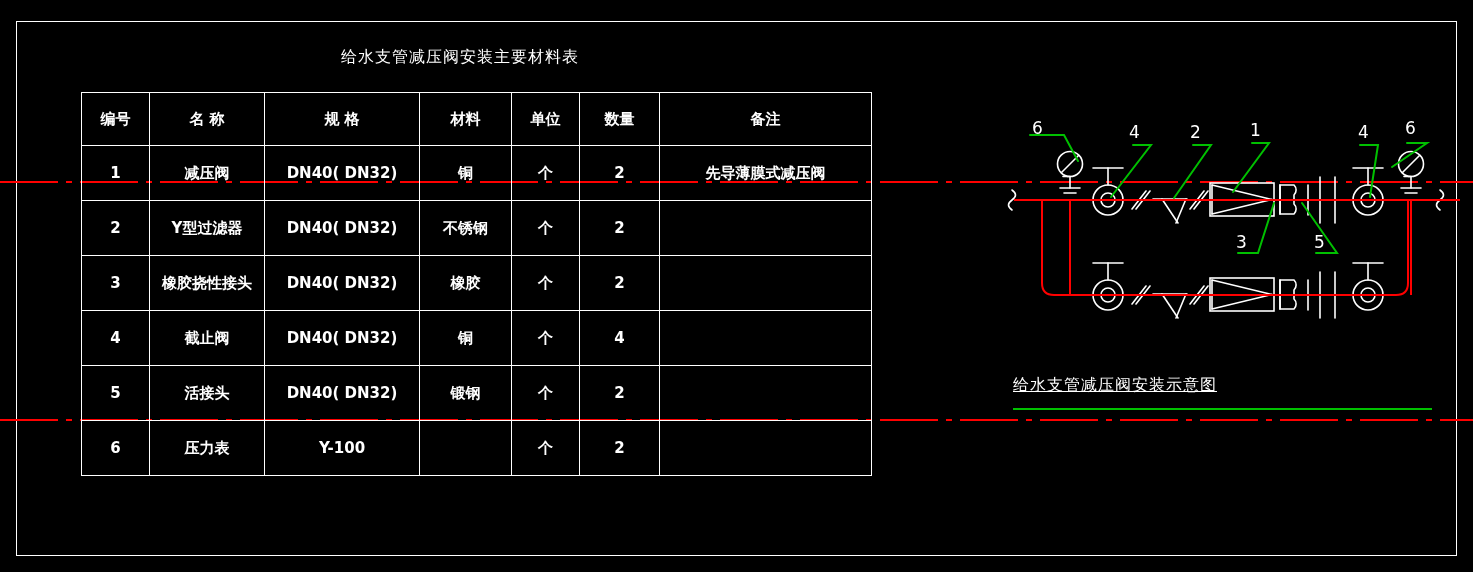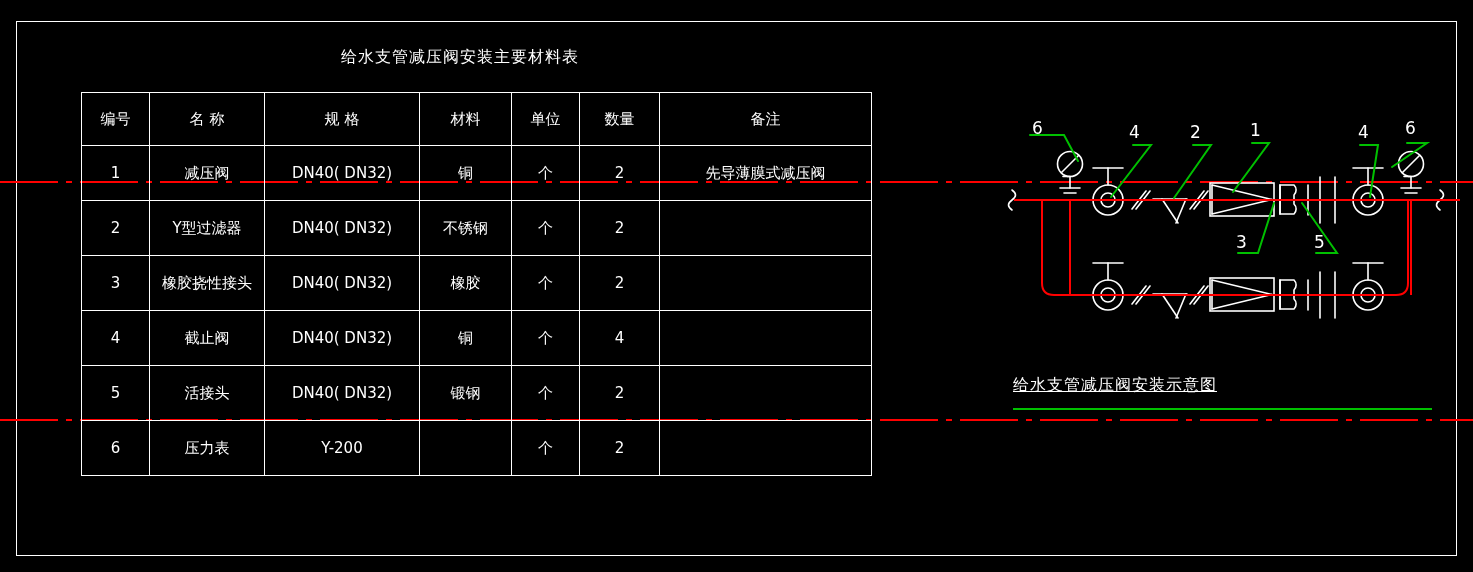--- a/index.html
+++ b/index.html
@@ -33,21 +33,21 @@
   }
   table.mat{
     position:absolute;left:81px;top:92px;
     border-collapse:collapse;
     table-layout:fixed;
     color:#ffffff;
   }
   table.mat td,table.mat th{
     border:1px solid #ffffff;
     text-align:center;vertical-align:middle;
-    font-weight:normal;
+    font-weight:bold;
     font-size:15px;
     height:54px;
     padding:0 2px;
     white-space:nowrap;
   }
   table.mat th{height:52px;}
   .c0{width:68px}
   .c1{width:115px}
   .c2{width:155px}
   .c3{width:92px}
@@ -146,21 +146,21 @@
         <td>活接头</td>
         <td>DN40( DN32)</td>
         <td>锻钢</td>
         <td>个</td>
         <td>2</td>
         <td></td>
       </tr>
       <tr>
         <td>6</td>
         <td>压力表</td>
-        <td>Y-200</td>
+        <td>Y-100</td>
         <td></td>
         <td>个</td>
         <td>2</td>
         <td></td>
       </tr>
     </tbody>
   </table>
 
   <div class="diagram">
     <svg width="470" height="220" viewBox="0 0 470 220" xmlns="http://www.w3.org/2000/svg">

